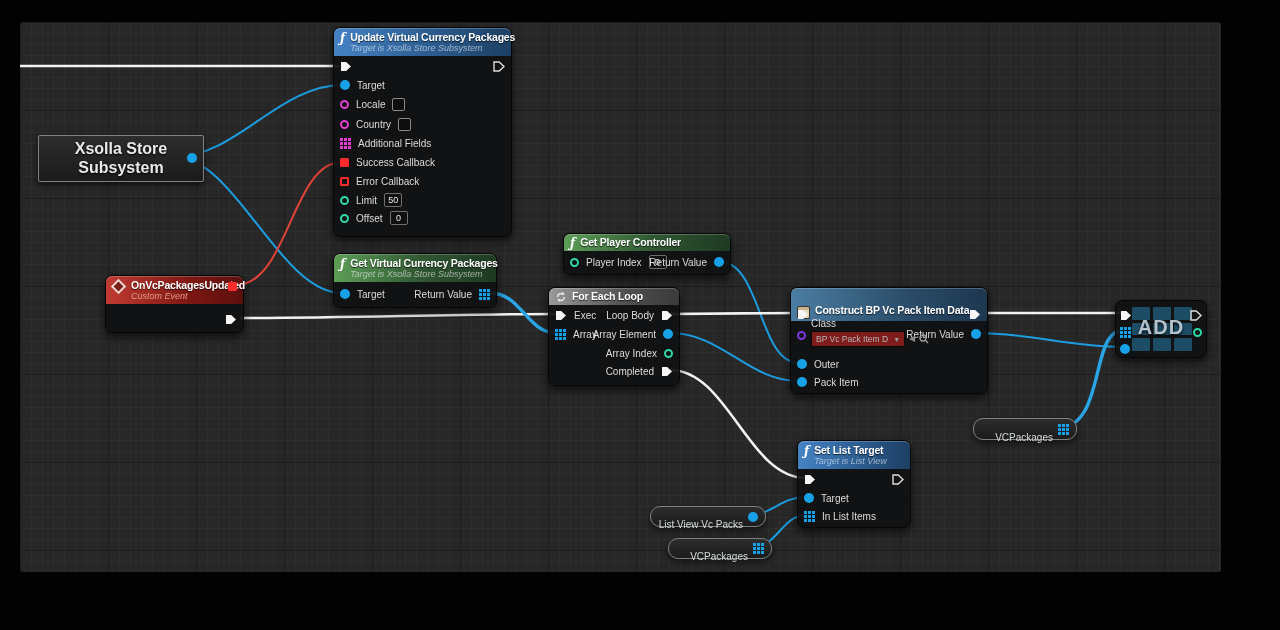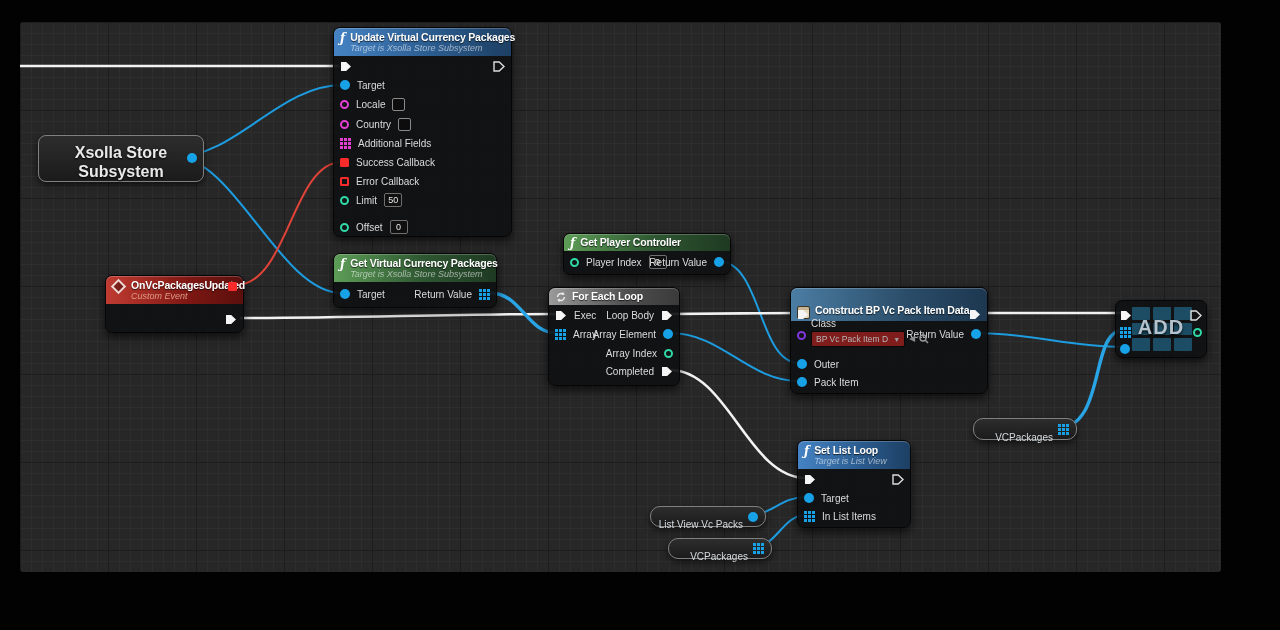--- a/index.html
+++ b/index.html
@@ -58,21 +58,21 @@
 
   .numbox{min-width:10px;height:12px;border:1px solid #6f6f6f;background:#101010;color:#e8e8e8;
           font-size:9px;display:flex;align-items:center;justify-content:center;
           border-radius:2px;padding:0 3px;}
   .emptybox{width:11px;height:11px;border:1px solid #8a8a8a;background:#0d0d0d;border-radius:2px;}
 
   .pill{position:absolute;background:linear-gradient(#2d2d2d,#1b1b1b);border:1px solid #808080;
         border-radius:10px;box-shadow:0 3px 7px rgba(0,0,0,0.6);display:flex;
         align-items:center;justify-content:flex-end;gap:5px;padding:0 7px;}
   .pill .plabel{color:#d4dade;font-size:10px;margin-top:16px;}
-  .bigpill{border-radius:8px;justify-content:center;align-items:flex-end;}
+  .bigpill{border-radius:2px;justify-content:center;}
   .bigpill .vtitle{font-size:16px;font-weight:bold;color:#e9e9e9;text-align:center;
                    line-height:1.15;text-shadow:0 1px 2px #000;}
 
   .classblock{position:absolute;left:20px;top:30px;}
   .classblock .plabel{margin-bottom:2px;}
   .ddrow{display:flex;align-items:center;gap:4px;}
   .dropdown{height:14px;background:#7f1d1d;border:1px solid #090909;color:#b6b6b6;
             font-size:8.5px;display:flex;align-items:center;gap:5px;padding:0 4px;
             border-radius:2px;max-width:96px;white-space:nowrap;overflow:hidden;}
   .caret{font-size:7px;color:#9a9a9a;}
@@ -157,21 +157,21 @@
         </div>
     <div class="prow" style="top:146px">
           <span class="sq hollow c-del"></span>
           <span class="plabel">Error Callback</span>
         </div>
     <div class="prow" style="top:165px">
           <span class="pin hollow c-int"></span>
           <span class="plabel">Limit</span>
           <span class="numbox">50</span>
         </div>
-    <div class="prow" style="top:192px">
+    <div class="prow" style="top:183px">
           <span class="pin hollow c-int"></span>
           <span class="plabel">Offset</span>
           <span class="numbox">0</span>
         </div>
   </div>
 
   <div class="pill bigpill" style="left:18px;top:113px;width:150px;height:45px">
     <span class="vtitle">Xsolla Store Subsystem</span>
     <span class="pin c-obj" style="position:absolute;right:6px;top:17px"></span>
   </div>
@@ -319,21 +319,21 @@
     <div class="prow" style="top:87px">
           <span class="pin c-obj"></span>
           <span class="plabel">Pack Item</span>
         </div>
   </div>
 
   <div class="node" style="left:777px;top:418px;width:112px;height:86px">
     <div class="hdr g-blue">
       <span class="fx">ƒ</span>
       <div>
-        <div class="t">Set List Loop</div>
+        <div class="t">Set List Target</div>
         <div class="s">Target is List View</div>
       </div>
     </div>
     <div class="prow" style="top:31px">
       <svg class="execpin" width="12" height="11" viewBox="0 0 12 11">
             <path d="M1 1h5.2L11 5.5 6.2 10H1z"></path>
           </svg>
     </div>
     <div class="prow r" style="top:31px">
       <svg class="execpin hollow" width="12" height="11" viewBox="0 0 12 11">

